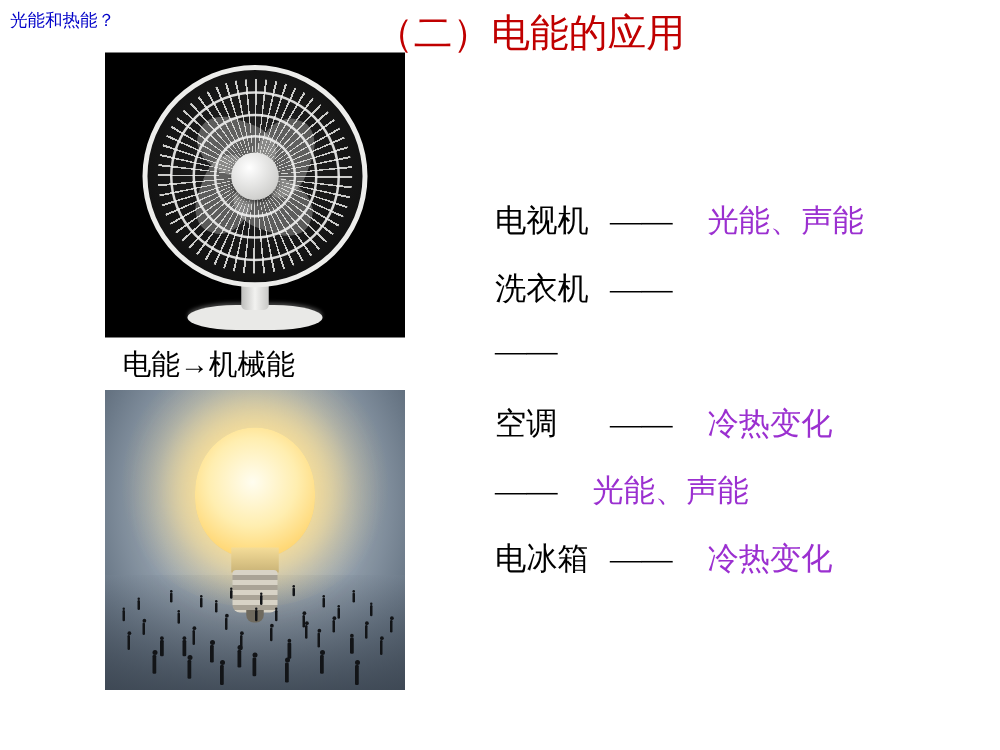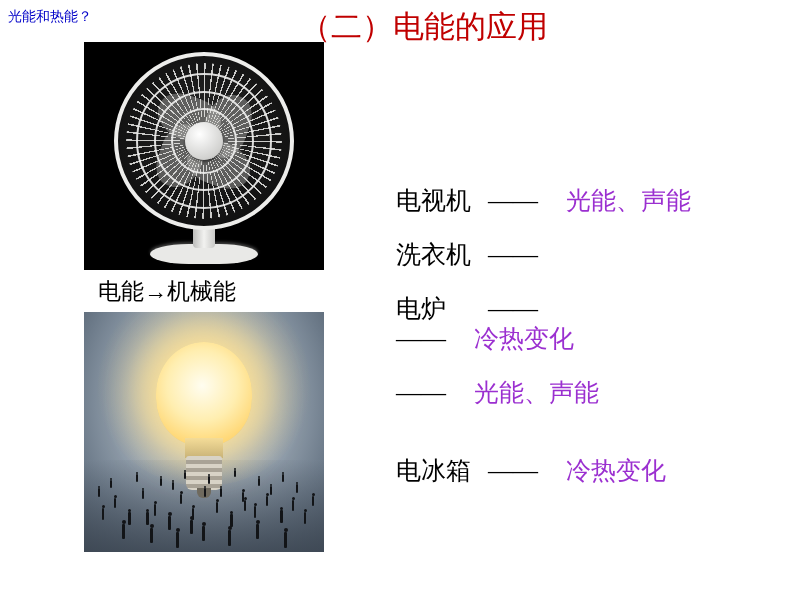--- a/index.html
+++ b/index.html
@@ -75,21 +75,20 @@
     display: flex;
     align-items: baseline;
     height: 54px;
     white-space: nowrap;
   }
   .row .term {
     font-size: 25px;
     color: #000000;
     width: 92px;
     flex: 0 0 auto;
-    margin-top: 24px;
   }
   .row .dash {
     font-size: 25px;
     color: #000000;
     width: 78px;
     flex: 0 0 auto;
     text-align: left;
   }
   .row .result {
     font-size: 25px;
@@ -407,24 +406,24 @@
     <div class="row">
       <span class="term">电视机</span>
       <span class="dash">——</span>
       <span class="result">光能、声能</span>
     </div>
     <div class="row">
       <span class="term">洗衣机</span>
       <span class="dash">——</span>
     </div>
     <div class="row">
-      <span class="term">电炉</span>
-      <span class="dash">——</span>
-    </div>
-    <div class="row">
+      <span class="dash">——</span>
+    </div>
+    <div class="row">
+      <span class="term">空调</span>
       <span class="dash">——</span>
       <span class="result">冷热变化</span>
     </div>
     <div class="row">
       <span class="dash">——</span>
       <span class="result">光能、声能</span>
     </div>
     <div class="row">
       <span class="term">电冰箱</span>
       <span class="dash">——</span>

